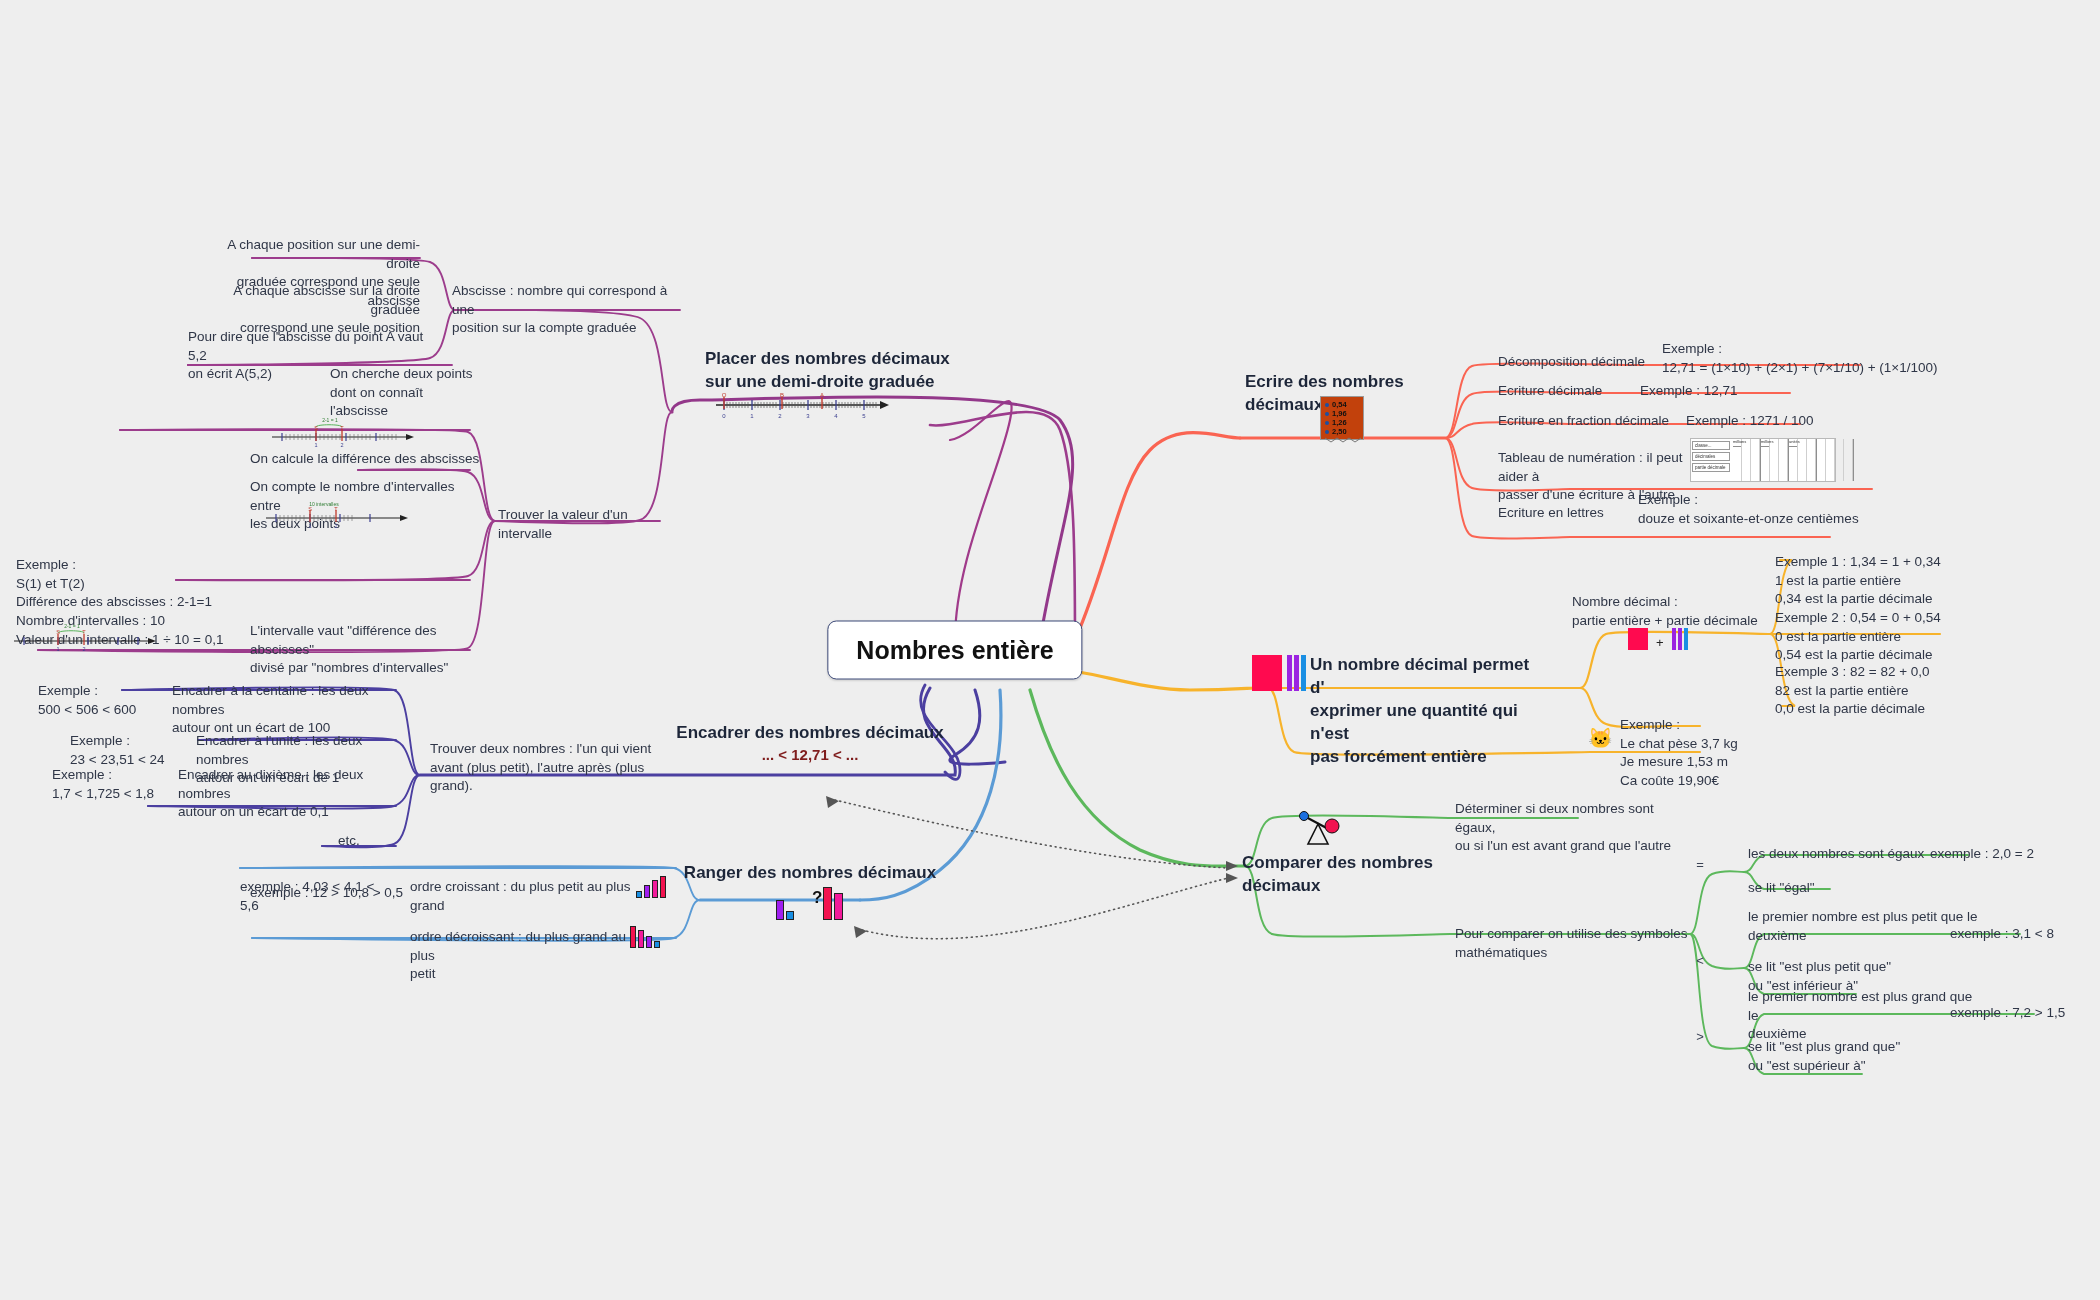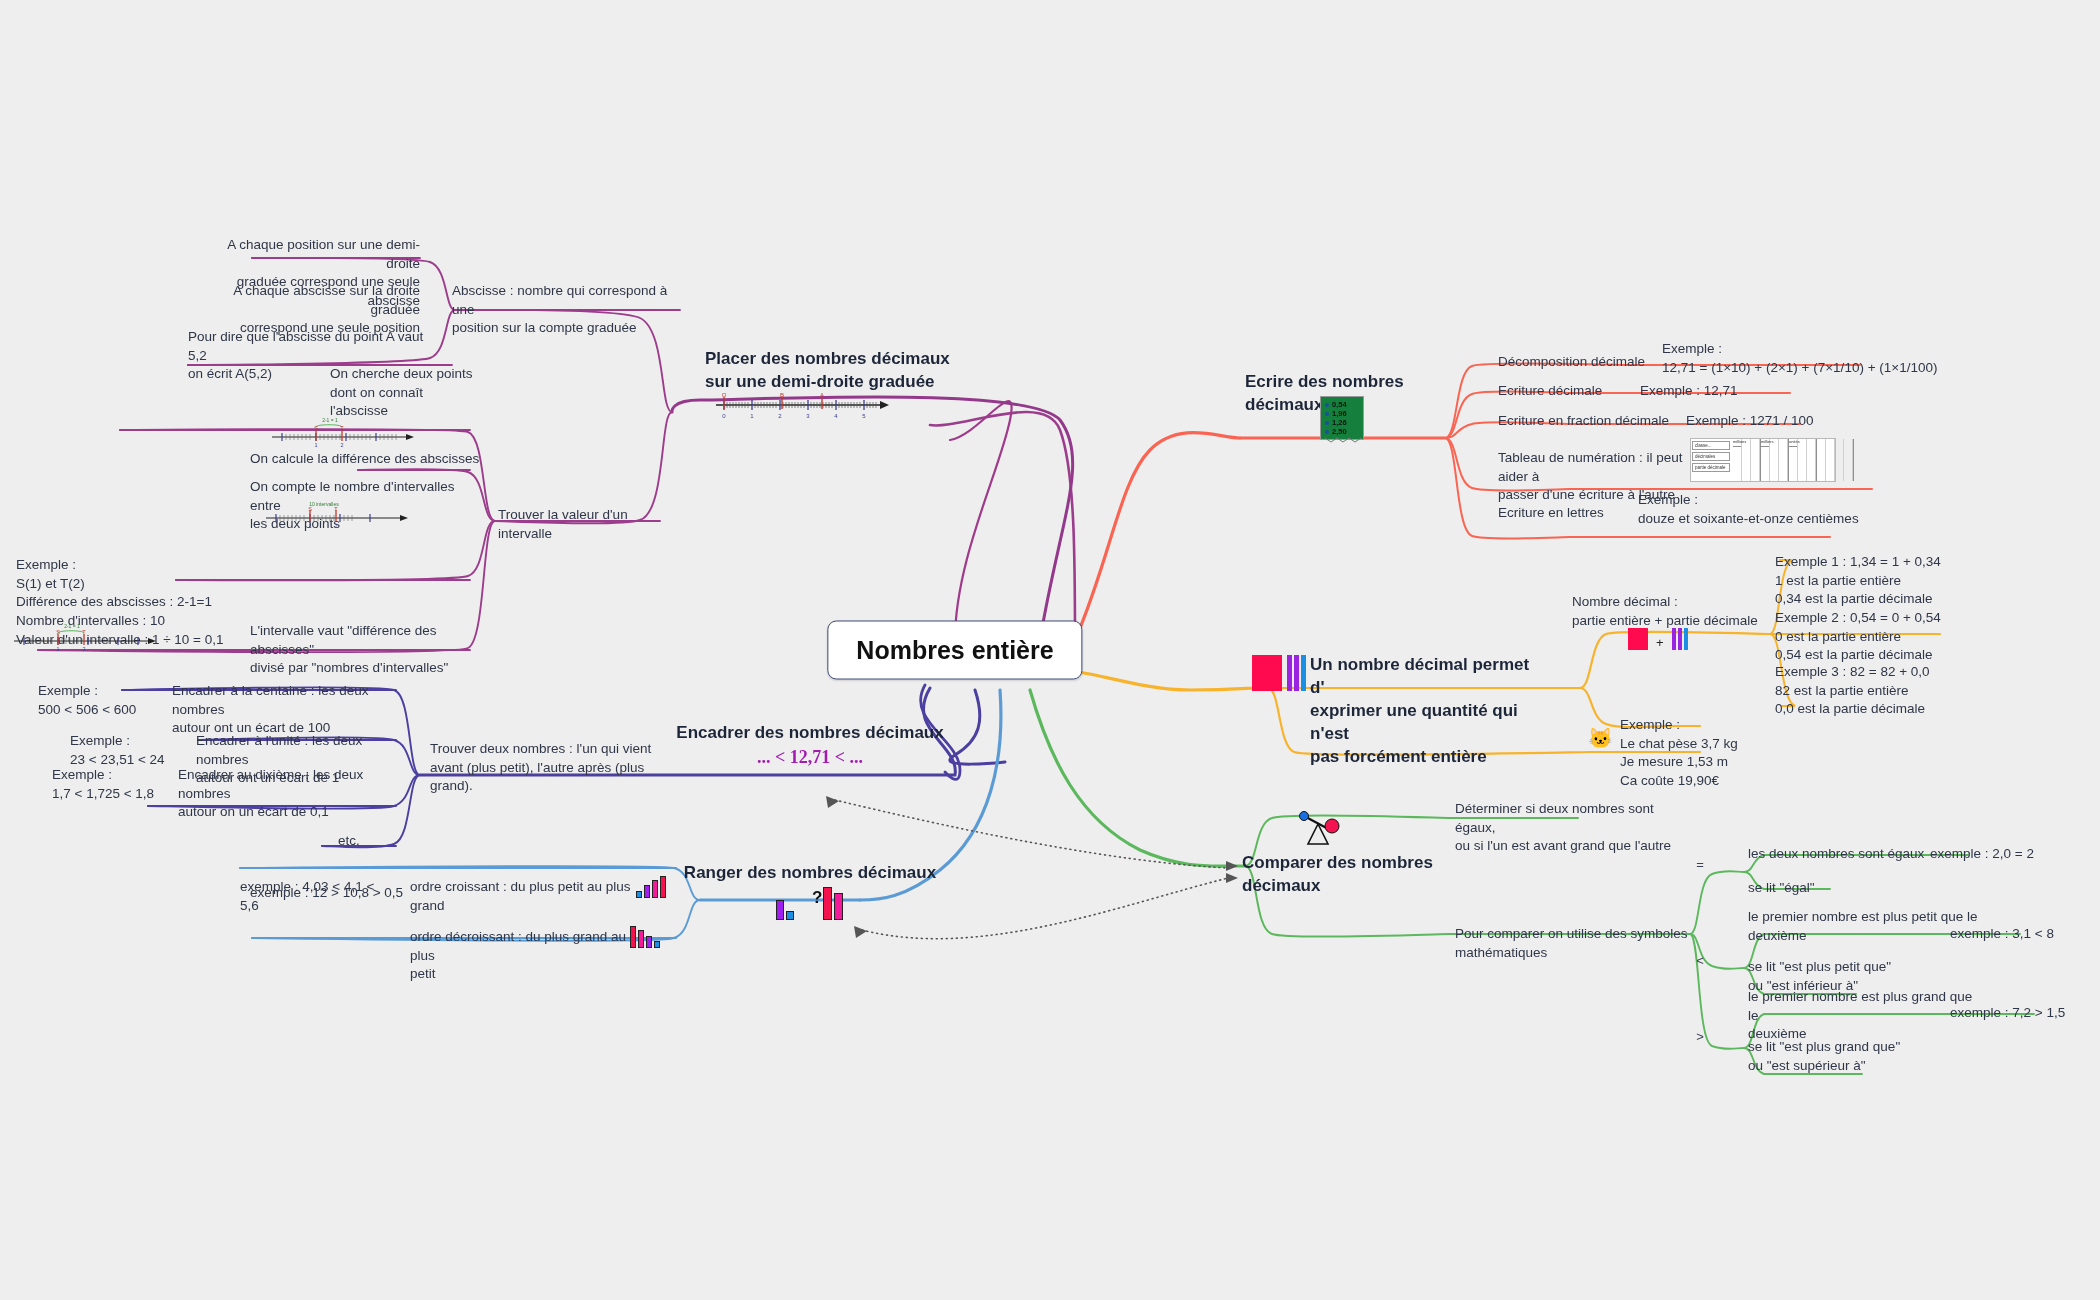--- a/index.html
+++ b/index.html
@@ -25,21 +25,21 @@
     box-shadow:0 1px 2px rgba(0,0,0,.12);
   }
   .sym { font-size:13px; color:#3a4254; }
 
   
   .numline { position:absolute; }
   .numline svg { display:block; }
 
   
   .receipt {
-    position:absolute; width:44px; height:44px; background:#15803d;
+    position:absolute; width:44px; height:44px; background:#c2410c;
     border:1px solid #9a9a9a; padding:3px 3px 0 4px;
   }
   .receipt .row { display:flex; align-items:center; gap:3px; height:9px; }
   .receipt .dot { width:4px; height:4px; border-radius:50%; background:#1b4fa0; flex:none; }
   .receipt .val { font-size:7.5px; font-weight:bold; color:#111; line-height:1; }
 
   
   .bars { position:absolute; display:flex; align-items:flex-end; gap:2px; }
   .bars i { display:block; border:1px solid #222; }
 
@@ -460,21 +460,21 @@
           <text x="74" y="12">T</text>
       </g>
       <g fill="#3b3f8f" font-size="5.5" text-anchor="middle" font-family="Liberation Sans, sans-serif">
         <text x="48" y="29">1</text>
           <text x="74" y="29">2</text>
       </g>
     </svg>
   </div>
 
   <div class="node title c" style="left:650px; top:722px; width:320px;">Encadrer des nombres décimaux</div>
-  <div class="node c" style="left:650px; top:745px; width:320px; font-weight:bold; font-size:18px; color:#a21caf;font-family:Liberation Serif, serif;">... &lt; 12,71 &lt; ...</div>
+  <div class="node c" style="left:650px; top:745px; width:320px; font-weight:bold; font-size:15px; color:#7f1d1d;">... &lt; 12,71 &lt; ...</div>
 
   <div class="node" style="left:430px; top:740px; width:230px;">Trouver deux nombres : l'un qui vient
 avant (plus petit), l'autre après (plus grand).</div>
 
   <div class="node" style="left:172px; top:682px; width:215px;">Encadrer à la centaine : les deux nombres
 autour ont un écart de 100</div>
   <div class="node" style="left:38px; top:682px; width:125px;">Exemple :
 500 &lt; 506 &lt; 600</div>
 
   <div class="node" style="left:196px; top:732px; width:215px;">Encadrer à l'unité : les deux nombres

